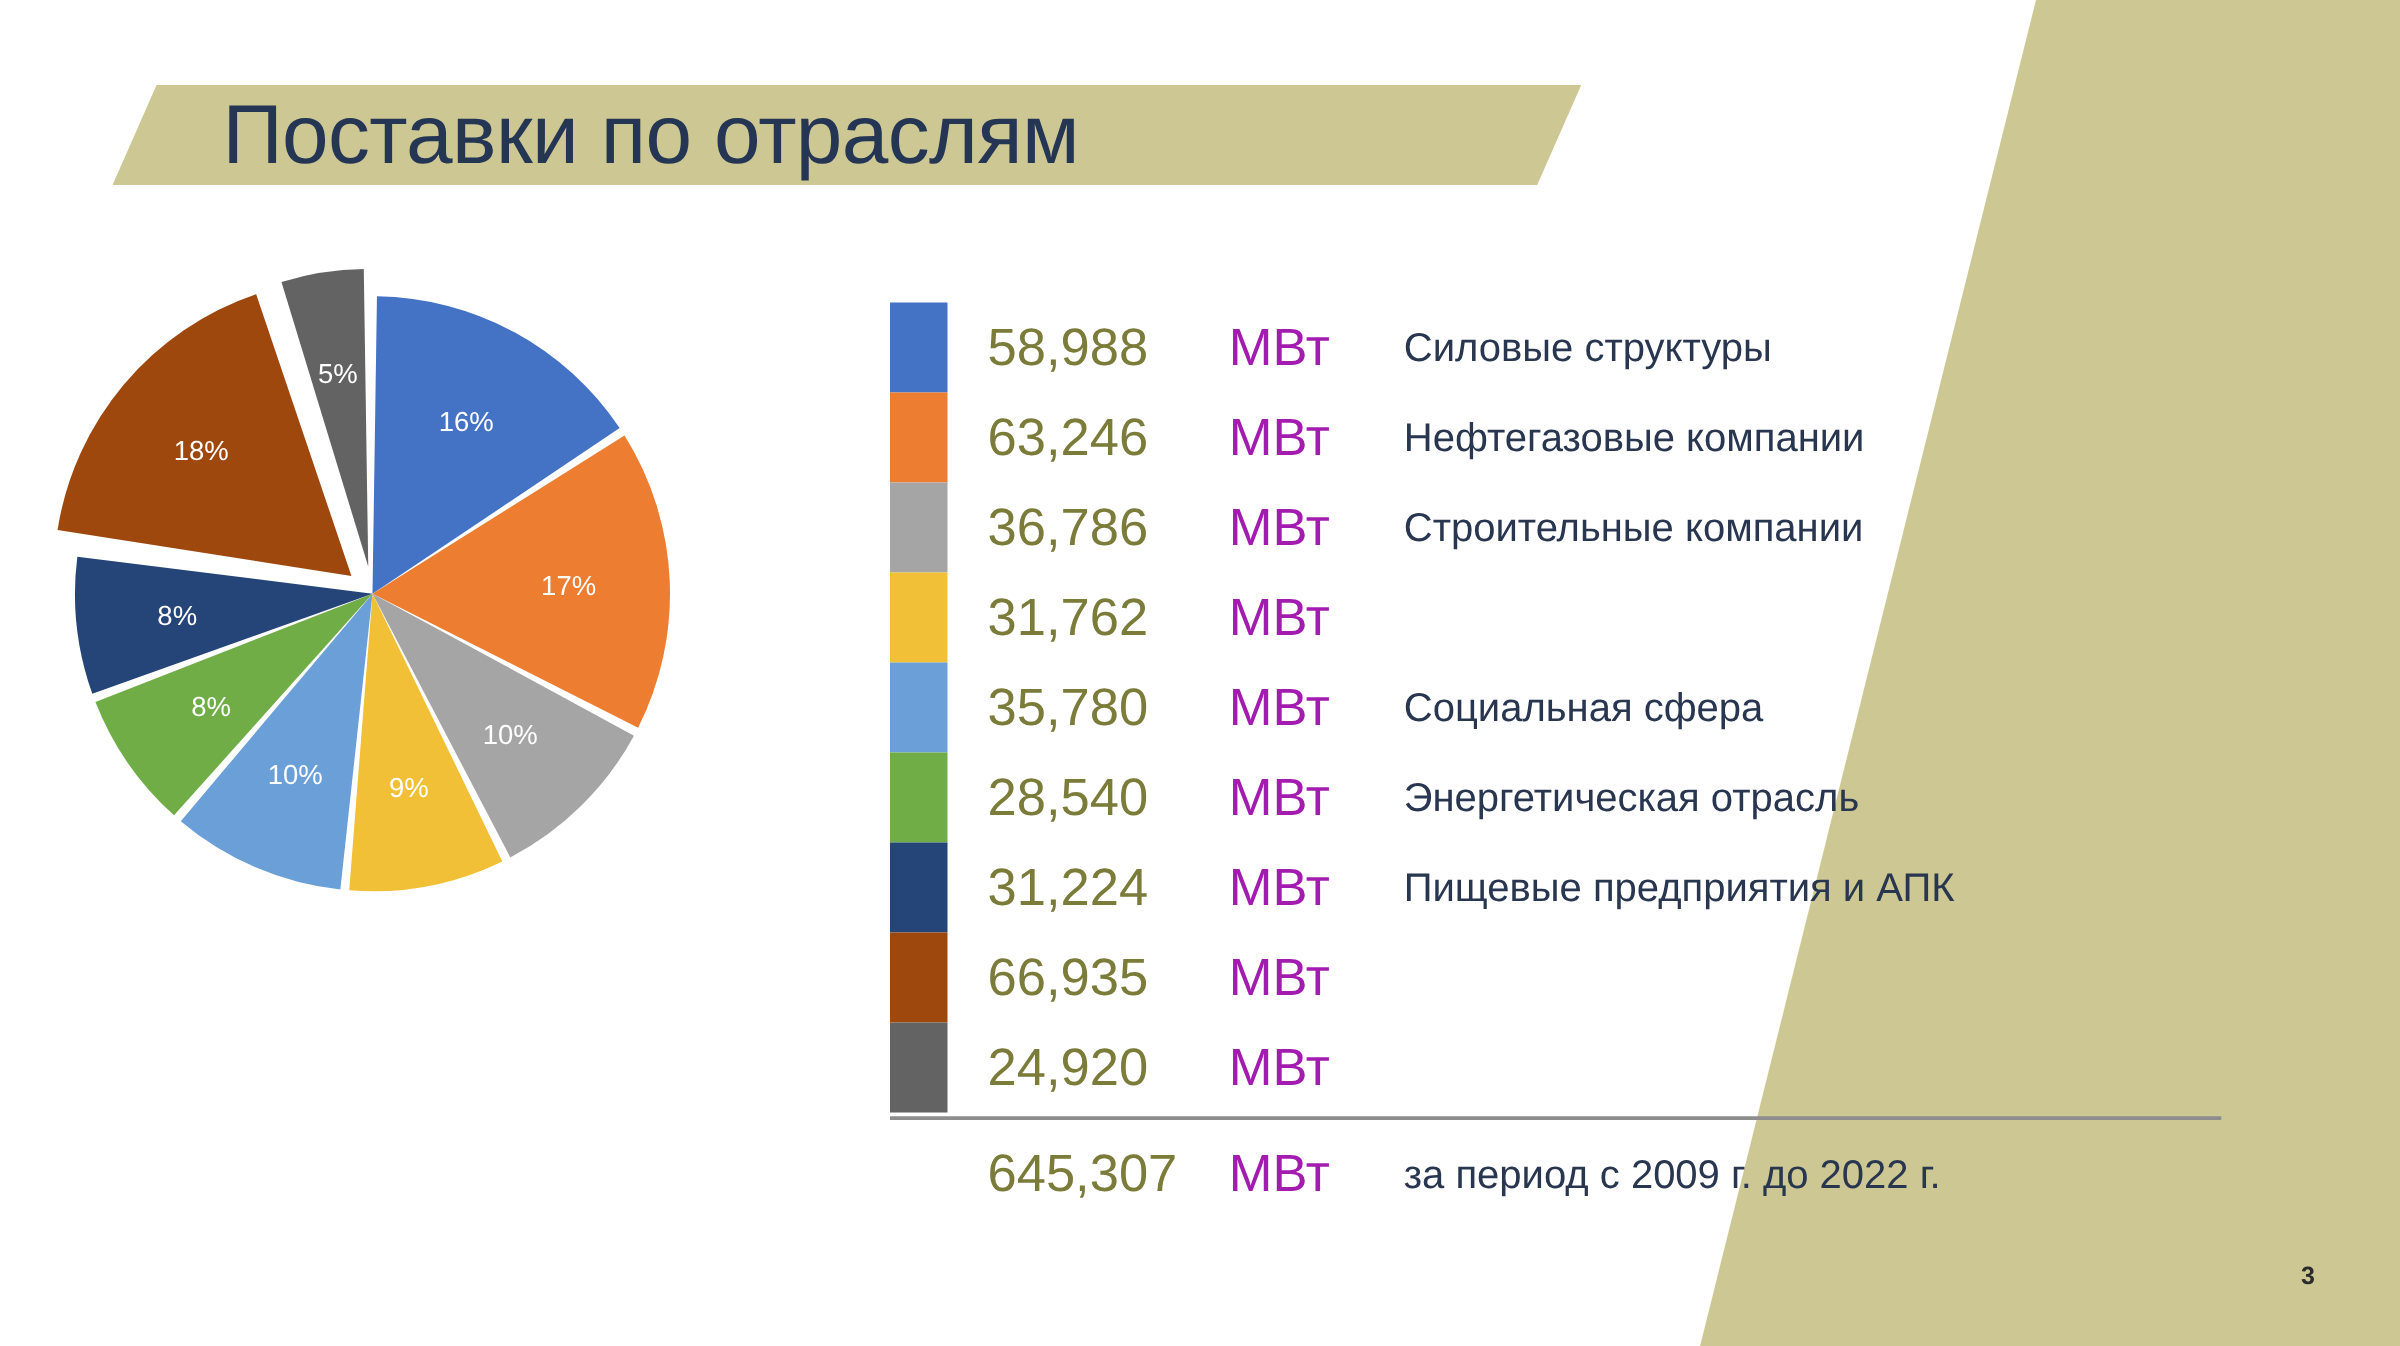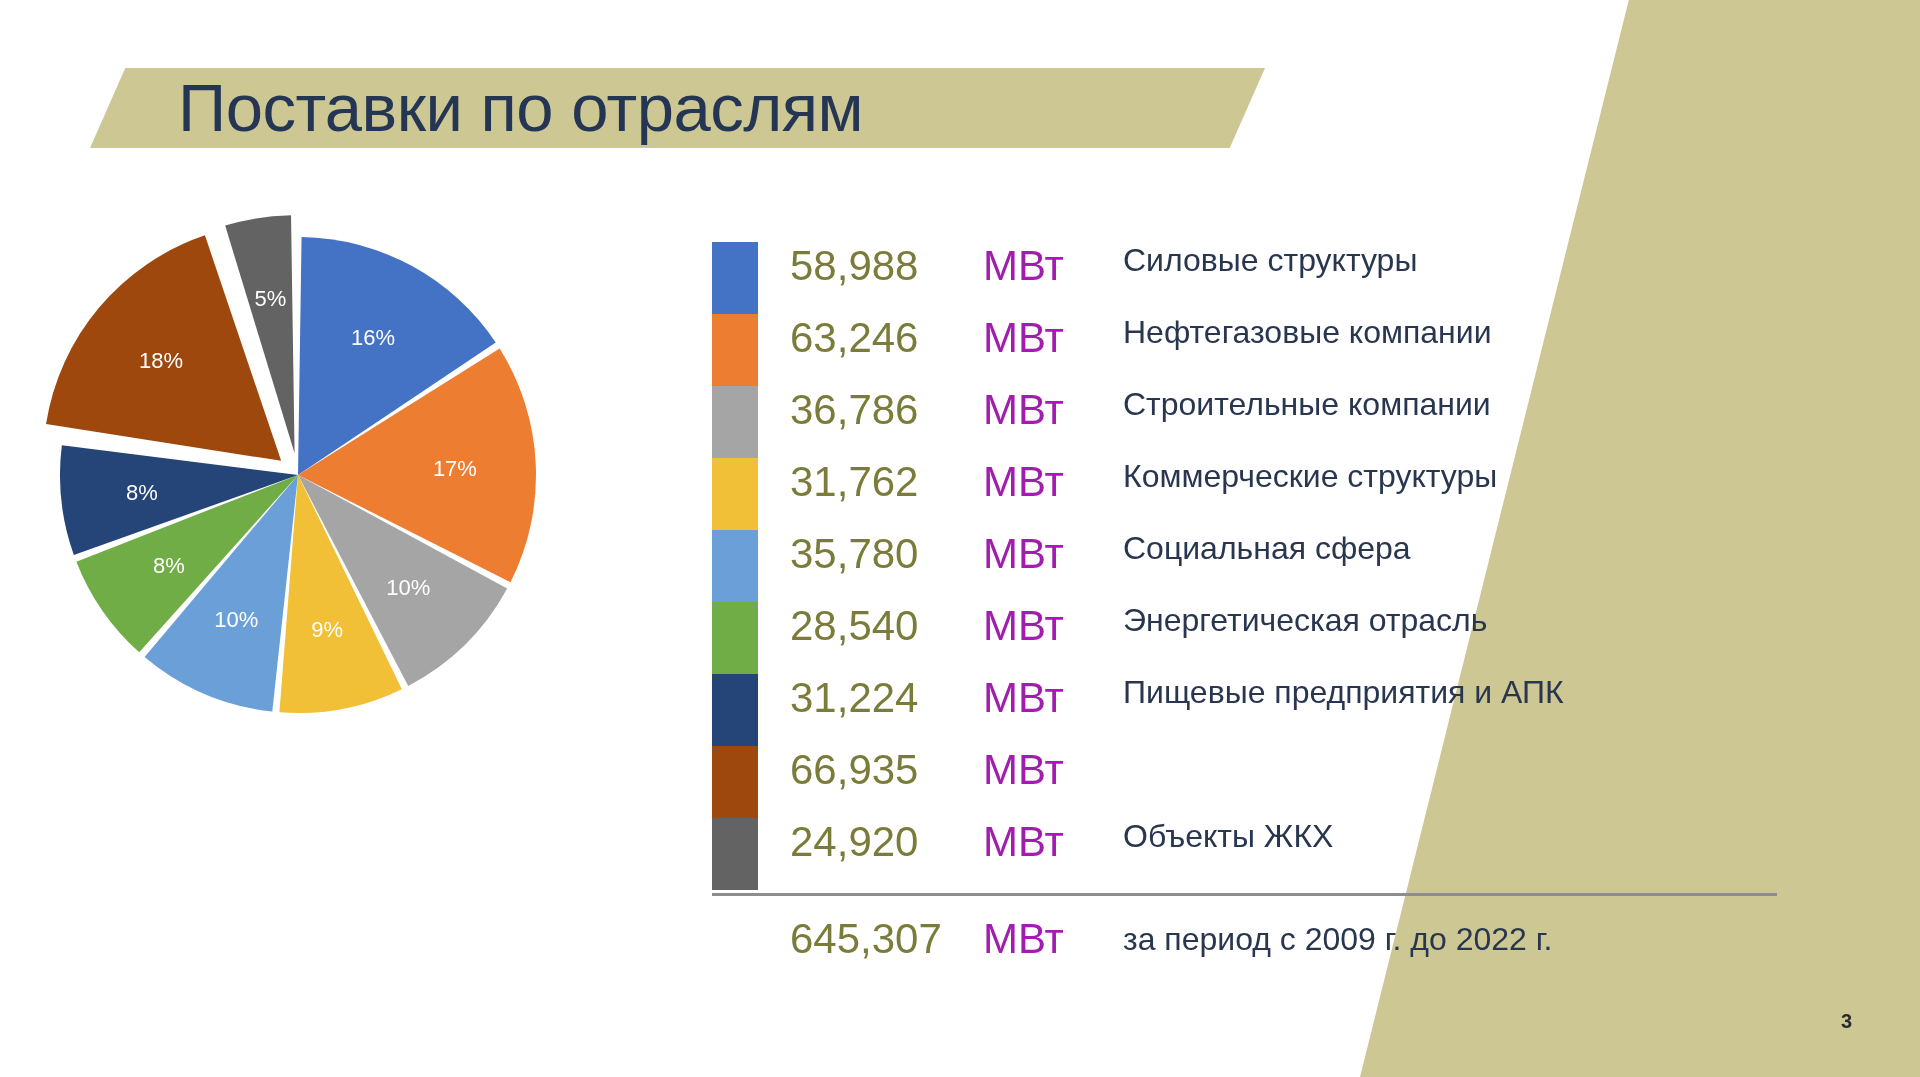--- a/index.html
+++ b/index.html
@@ -72,21 +72,21 @@
   
   #legend {
     position: absolute;
     left: 712px;
     top: 242px;
     width: 1070px;
     z-index: 2;
   }
   .legend-row {
     display: flex;
-    align-items: flex-start;
+    align-items: center;
     height: 72px;
     position: relative;
   }
   .swatch {
     width: 46px;
     height: 72px;
     flex: 0 0 46px;
   }
   .val {
     flex: 0 0 225px;
@@ -194,21 +194,20 @@
   <div class="legend-row">
     <div class="swatch" style="background: rgb(165, 165, 165);"></div>
     <div class="val">36,786</div>
     <div class="unit">МВт</div>
     <div class="name">Строительные компании</div>
   </div>
   <div class="legend-row">
     <div class="swatch" style="background: rgb(242, 192, 55);"></div>
     <div class="val">31,762</div>
     <div class="unit">МВт</div>
-    <div class="name">Коммерческие структуры</div>
   </div>
   <div class="legend-row">
     <div class="swatch" style="background: rgb(106, 159, 216);"></div>
     <div class="val">35,780</div>
     <div class="unit">МВт</div>
     <div class="name">Социальная сфера</div>
   </div>
   <div class="legend-row">
     <div class="swatch" style="background: rgb(112, 173, 71);"></div>
     <div class="val">28,540</div>
@@ -223,21 +222,20 @@
   </div>
   <div class="legend-row">
     <div class="swatch" style="background: rgb(158, 72, 14);"></div>
     <div class="val">66,935</div>
     <div class="unit">МВт</div>
   </div>
   <div class="legend-row">
     <div class="swatch" style="background: rgb(99, 99, 99);"></div>
     <div class="val">24,920</div>
     <div class="unit">МВт</div>
-    <div class="name">Объекты ЖКХ</div>
   </div>
 </div>
 
 <div id="legend-divider"></div>
 
 <div id="total-row">
   <div class="swatch"></div>
   <div class="val">645,307</div>
   <div class="unit">МВт</div>
   <div class="name">за период с 2009 г. до 2022 г.</div>

